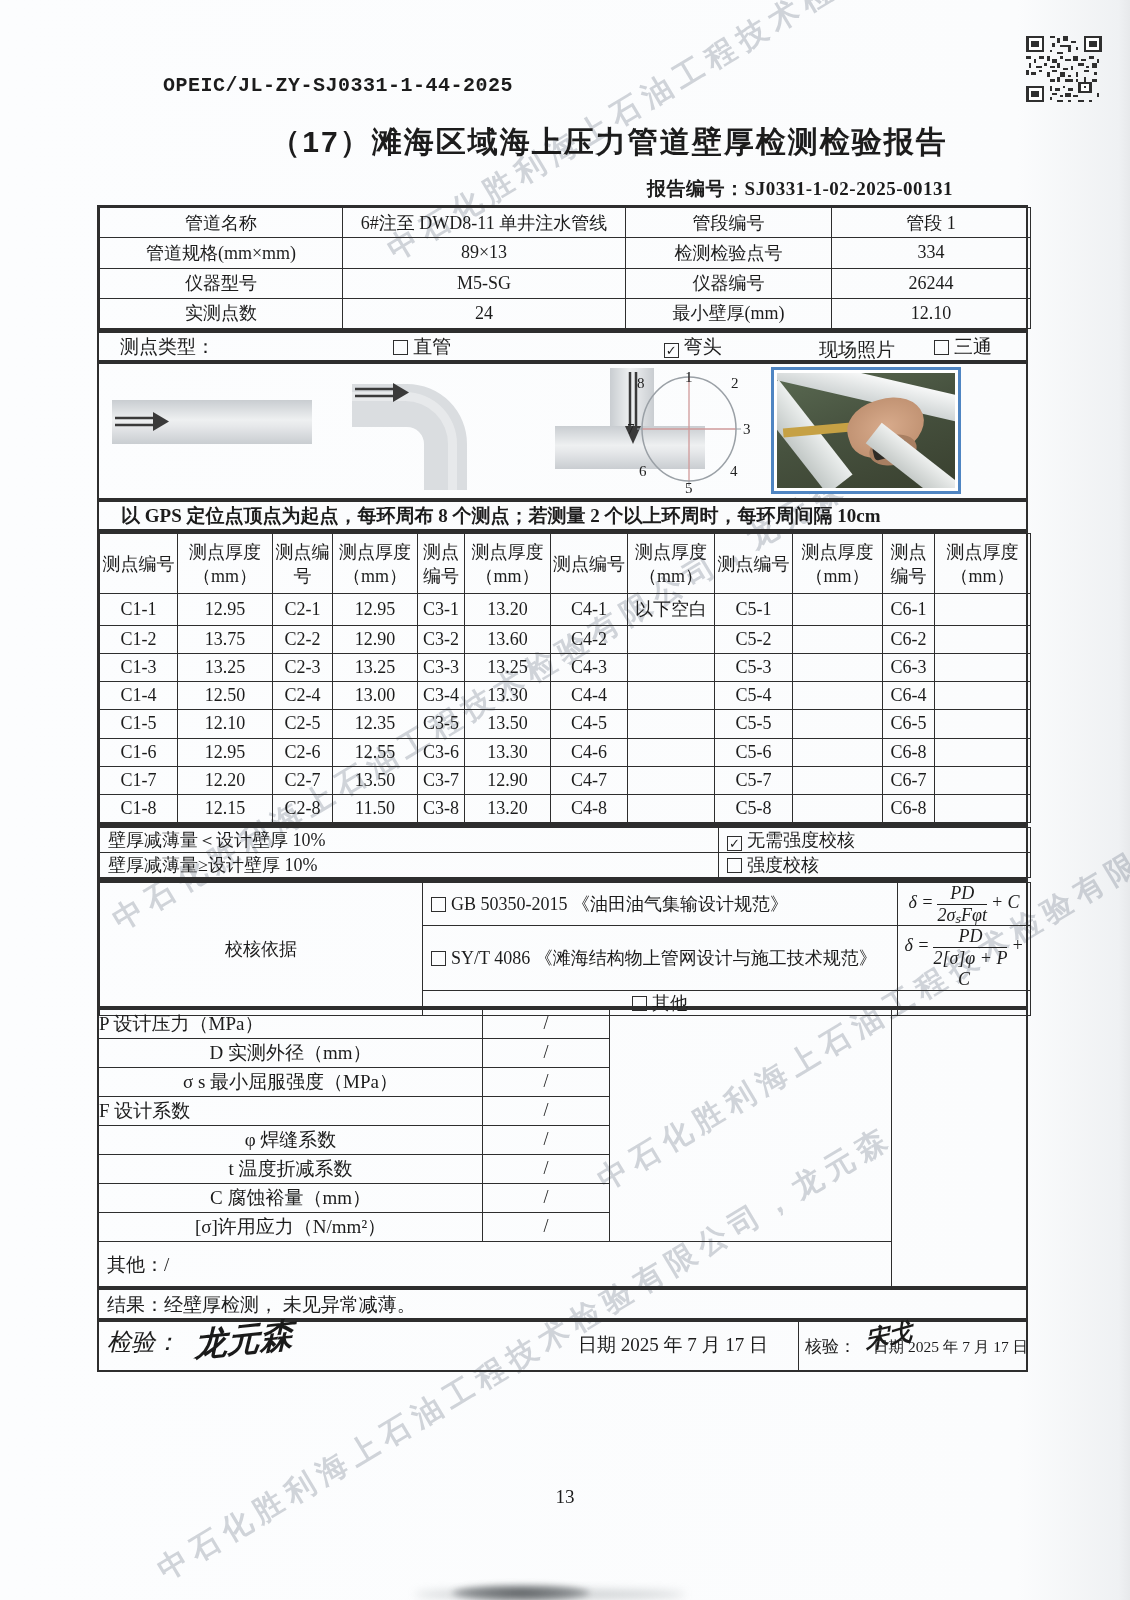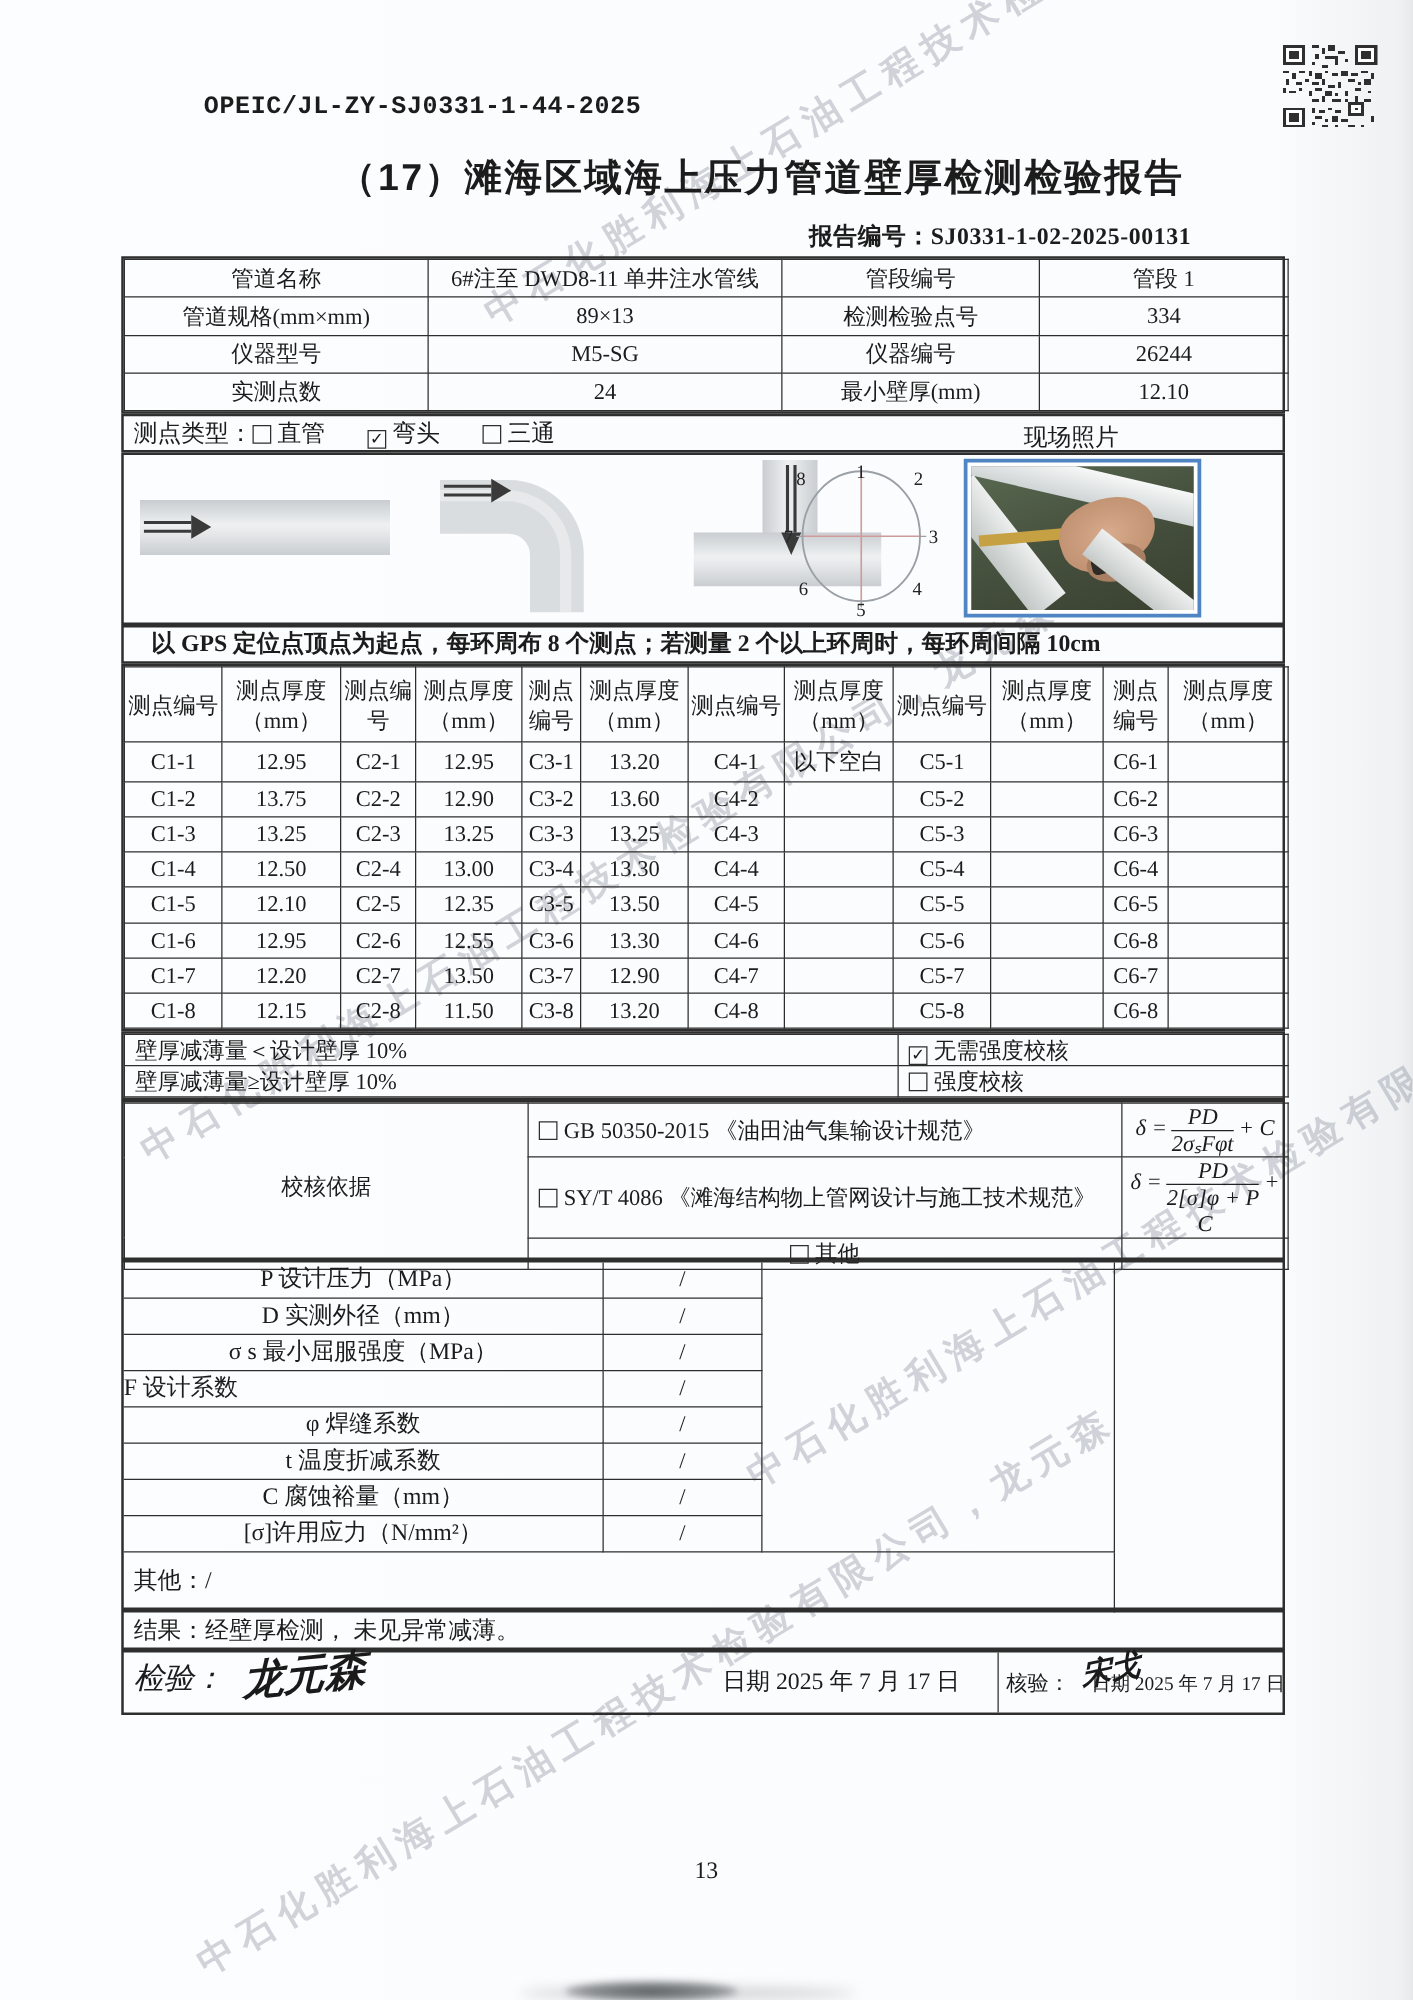--- a/index.html
+++ b/index.html
@@ -23,21 +23,21 @@
   table.grid td,table.grid th{border:1.5px solid #2e2e2e;text-align:center;vertical-align:middle;
       font-weight:normal;padding:0 2px;overflow:hidden;font-size:18px;box-sizing:border-box;}
   .fs19{font-size:19px;}
   .left{text-align:left !important;padding-left:8px !important;}
   .bold{font-weight:bold;}
   
   .cb{display:inline-block;width:15px;height:15px;border:1.6px solid #2e2e2e;text-align:center;
       line-height:14px;font-size:13px;vertical-align:-2px;margin-right:5px;box-sizing:border-box;
       font-family:"DejaVu Sans",sans-serif;}
   
-  .ptype{display:flex;align-items:center;padding-left:8px;font-size:19px;}
+  .ptype{display:flex;align-items:center;padding-left:21px;font-size:19px;justify-content:space-between;}
   .ptype .opt{margin-right:34px;}
   .photo-label{position:absolute;left:720px;top:4px;font-size:19px;}
   
   .pipeH{position:absolute;background:linear-gradient(to bottom,#c9cdd1 0%,#eef0f1 45%,#e6e8ea 60%,#c9cdd1 100%);}
   .pipeV{position:absolute;background:linear-gradient(to right,#c9cdd1 0%,#eef0f1 45%,#e6e8ea 60%,#c9cdd1 100%);}
   .formula{font-style:italic;font-size:13px;font-family:"Liberation Serif",serif;}
   .frac{display:inline-block;vertical-align:middle;text-align:center;margin:0 4px;}
   .frac .num{display:block;border-bottom:1px solid #222;padding:0 4px;line-height:1.15;}
   .frac .den{display:block;line-height:1.15;}
   
@@ -399,21 +399,21 @@
         <tr>
           <td><span class="cb"></span><span>其他</span></td>
           <td></td>
         </tr>
       </tbody>
         </table>
     </div>
 
     <div class="blk" style="left:0;top:803px;width:931px;height:280px;">
 
-      <div class="abs" style="left:0;top:0;width:384px;height:29px;border-right:1.5px solid #2e2e2e;border-bottom:1.5px solid #2e2e2e;box-sizing:border-box;text-align:center;font-size:19px;line-height:27px;">P 设计压力（MPa）</div>
+      <div class="abs" style="left:0;top:0;width:384px;height:29px;border-right:1.5px solid #2e2e2e;border-bottom:1.5px solid #2e2e2e;box-sizing:border-box;text-align:left;font-size:19px;line-height:27px;">P 设计压力（MPa）</div>
       <div class="abs" style="left:384px;top:0;width:127px;height:29px;border-right:1.5px solid #2e2e2e;border-bottom:1.5px solid #2e2e2e;box-sizing:border-box;text-align:center;font-size:18px;line-height:27px;">/</div>
       <div class="abs" style="left:0;top:29px;width:384px;height:29px;border-right:1.5px solid #2e2e2e;border-bottom:1.5px solid #2e2e2e;box-sizing:border-box;text-align:center;font-size:19px;line-height:27px;">D 实测外径（mm）</div>
       <div class="abs" style="left:384px;top:29px;width:127px;height:29px;border-right:1.5px solid #2e2e2e;border-bottom:1.5px solid #2e2e2e;box-sizing:border-box;text-align:center;font-size:18px;line-height:27px;">/</div>
       <div class="abs" style="left:0;top:58px;width:384px;height:29px;border-right:1.5px solid #2e2e2e;border-bottom:1.5px solid #2e2e2e;box-sizing:border-box;text-align:center;font-size:19px;line-height:27px;">σ s 最小屈服强度（MPa）</div>
       <div class="abs" style="left:384px;top:58px;width:127px;height:29px;border-right:1.5px solid #2e2e2e;border-bottom:1.5px solid #2e2e2e;box-sizing:border-box;text-align:center;font-size:18px;line-height:27px;">/</div>
       <div class="abs" style="left:0;top:87px;width:384px;height:29px;border-right:1.5px solid #2e2e2e;border-bottom:1.5px solid #2e2e2e;box-sizing:border-box;text-align:left;font-size:19px;line-height:27px;">F 设计系数</div>
       <div class="abs" style="left:384px;top:87px;width:127px;height:29px;border-right:1.5px solid #2e2e2e;border-bottom:1.5px solid #2e2e2e;box-sizing:border-box;text-align:center;font-size:18px;line-height:27px;">/</div>
       <div class="abs" style="left:0;top:116px;width:384px;height:29px;border-right:1.5px solid #2e2e2e;border-bottom:1.5px solid #2e2e2e;box-sizing:border-box;text-align:center;font-size:19px;line-height:27px;">φ 焊缝系数</div>
       <div class="abs" style="left:384px;top:116px;width:127px;height:29px;border-right:1.5px solid #2e2e2e;border-bottom:1.5px solid #2e2e2e;box-sizing:border-box;text-align:center;font-size:18px;line-height:27px;">/</div>
       <div class="abs" style="left:0;top:145px;width:384px;height:29px;border-right:1.5px solid #2e2e2e;border-bottom:1.5px solid #2e2e2e;box-sizing:border-box;text-align:center;font-size:19px;line-height:27px;">t 温度折减系数</div>

